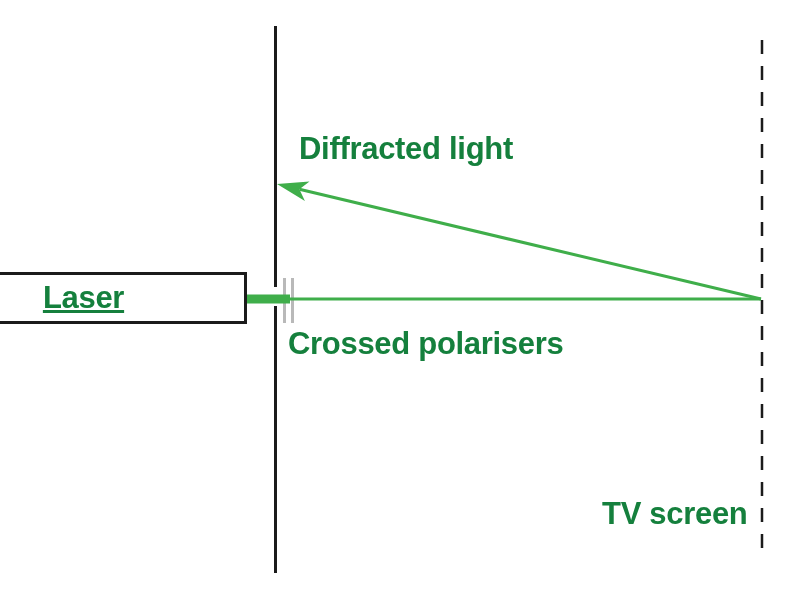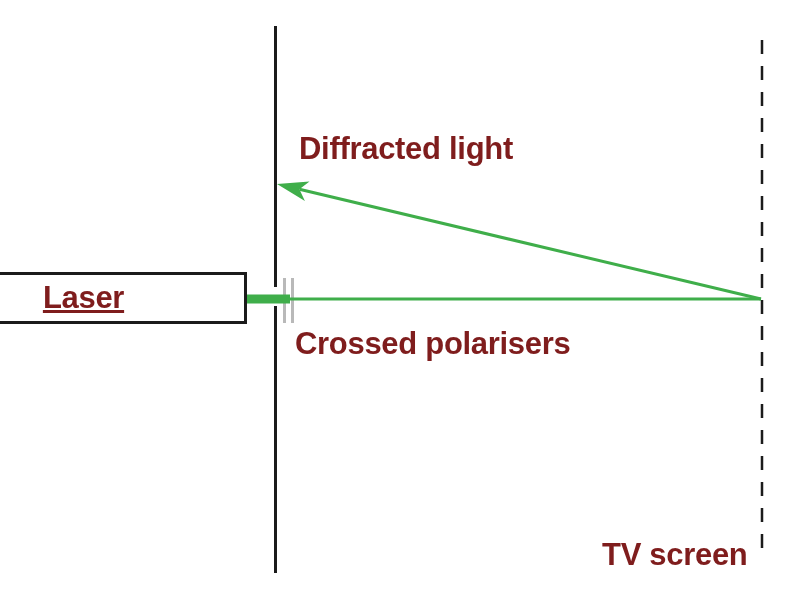--- a/index.html
+++ b/index.html
@@ -17,30 +17,30 @@
   }
   .diagram-svg {
     position: absolute;
     left: 0;
     top: 0;
     width: 800px;
     height: 600px;
   }
   .label {
     position: absolute;
-    color: #7f1d1d;
+    color: #15803d;
     font-size: 31px;
     font-weight: 700;
     letter-spacing: -0.3px;
     white-space: nowrap;
     line-height: 1.1;
   }
   .label-diffracted { left: 299px; top: 132px; }
-  .label-polarisers { left: 288px; top: 327px; margin-left: 7px; }
-  .label-tvscreen   { left: 602px; top: 538px; }
+  .label-polarisers { left: 288px; top: 327px; }
+  .label-tvscreen   { left: 602px; top: 497px; }
   .laser-box {
     position: absolute;
     left: -80px;
     top: 272px;
     width: 327px;
     height: 52px;
     box-sizing: border-box;
     border: 3px solid #1b1b1b;
     background: #ffffff;
     display: flex;

